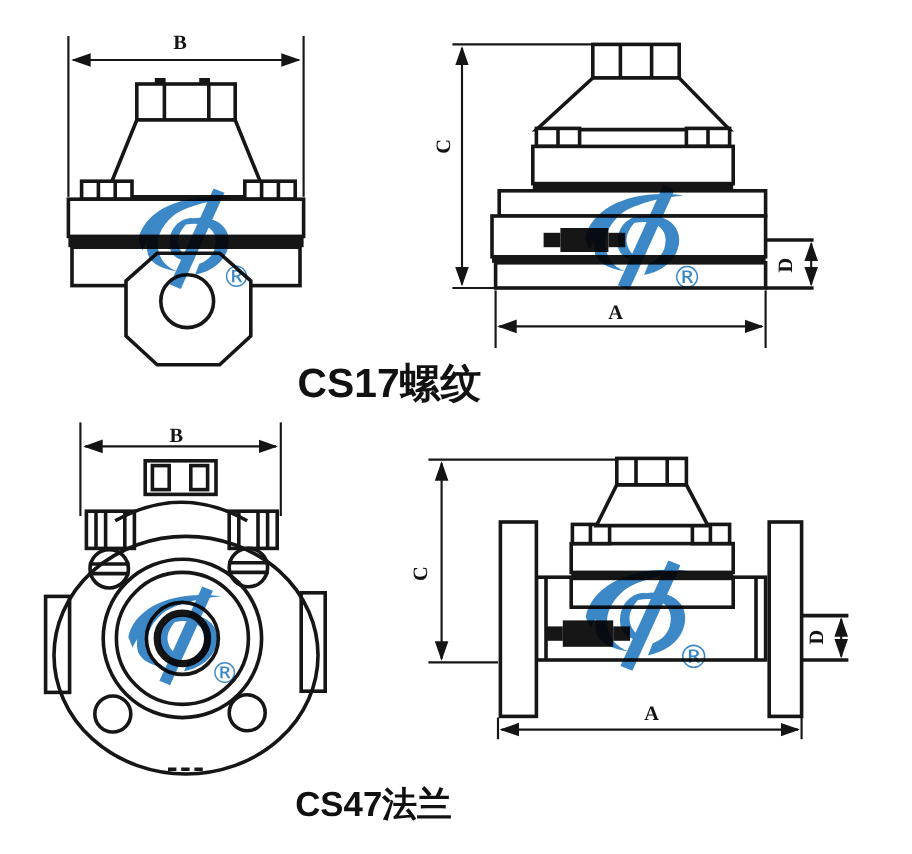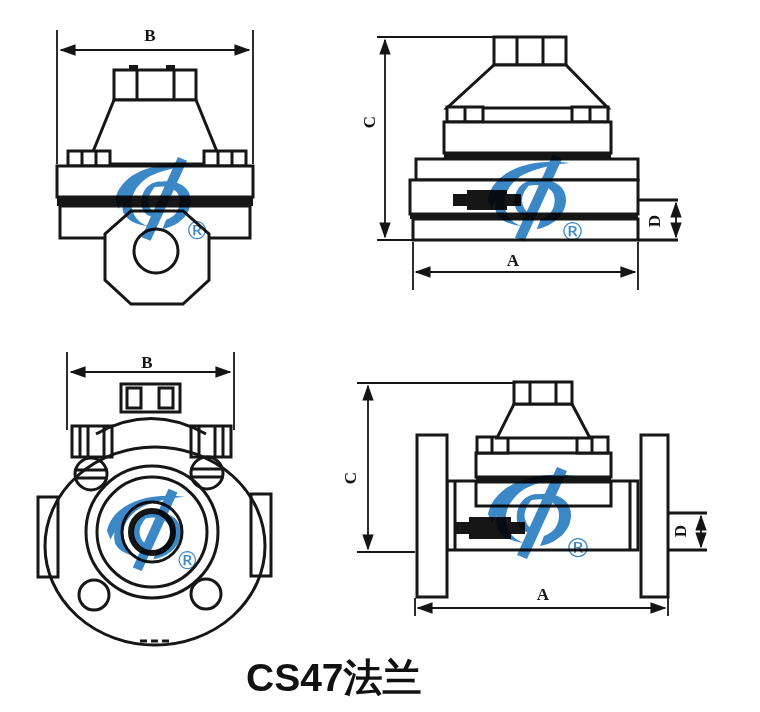--- a/index.html
+++ b/index.html
@@ -9,21 +9,21 @@
   .ln{stroke:#161616;stroke-width:3;fill:none;stroke-linejoin:miter;}
   .lnw{stroke:#161616;stroke-width:3;fill:#ffffff;stroke-linejoin:miter;}
   .thin{stroke:#161616;stroke-width:1.8;fill:none;}
   .fillb{fill:#161616;stroke:none;}
   text.dim{font-family:"Liberation Serif","DejaVu Serif",serif;font-size:17px;font-weight:bold;
            fill:#141414;text-anchor:middle;}
   .wm{mix-blend-mode:multiply;opacity:.92;}
   .caption{position:absolute;color:#111;font-weight:bold;white-space:nowrap;
            font-family:"Liberation Sans","DejaVu Sans",sans-serif;}
   #cap-cs17{left:248px;top:297px;font-size:34px;}
-  #cap-cs47{left:246px;top:651px;font-size:39px;}
+  #cap-cs47{left:246px;top:651px;font-size:29px;}
   .logo-fill{fill:#2b7ec2;stroke:none;}
   text.reg{font-family:"DejaVu Sans",sans-serif;font-size:27px;fill:#2b7ec2;text-anchor:middle;}
 </style>
 </head>
 <body>
 
 <div class="canvas">
 <svg width="760" height="712" viewBox="0 0 760 712">
   <defs>
     <marker id="arr" viewBox="0 0 10 10" refX="9" refY="5" markerWidth="9" markerHeight="9" orient="auto-start-reverse">
@@ -199,14 +199,15 @@
       <text class="dim" x="543" y="600">A</text>
     </g>
   </g>
 
   <use href="#brand-logo" class="wm" x="106" y="150" width="102" height="96"></use>
   <use href="#brand-logo" class="wm" x="478" y="148" width="106" height="98"></use>
   <use href="#brand-logo" class="wm" x="98" y="482" width="100" height="94"></use>
   <use href="#brand-logo" class="wm" x="478" y="462" width="112" height="100"></use>
 </svg>
 
+<div class="caption" id="cap-cs17">CS17螺纹</div>
 <div class="caption" id="cap-cs47">CS47法兰</div>
 </div>
 
 </body></html>

